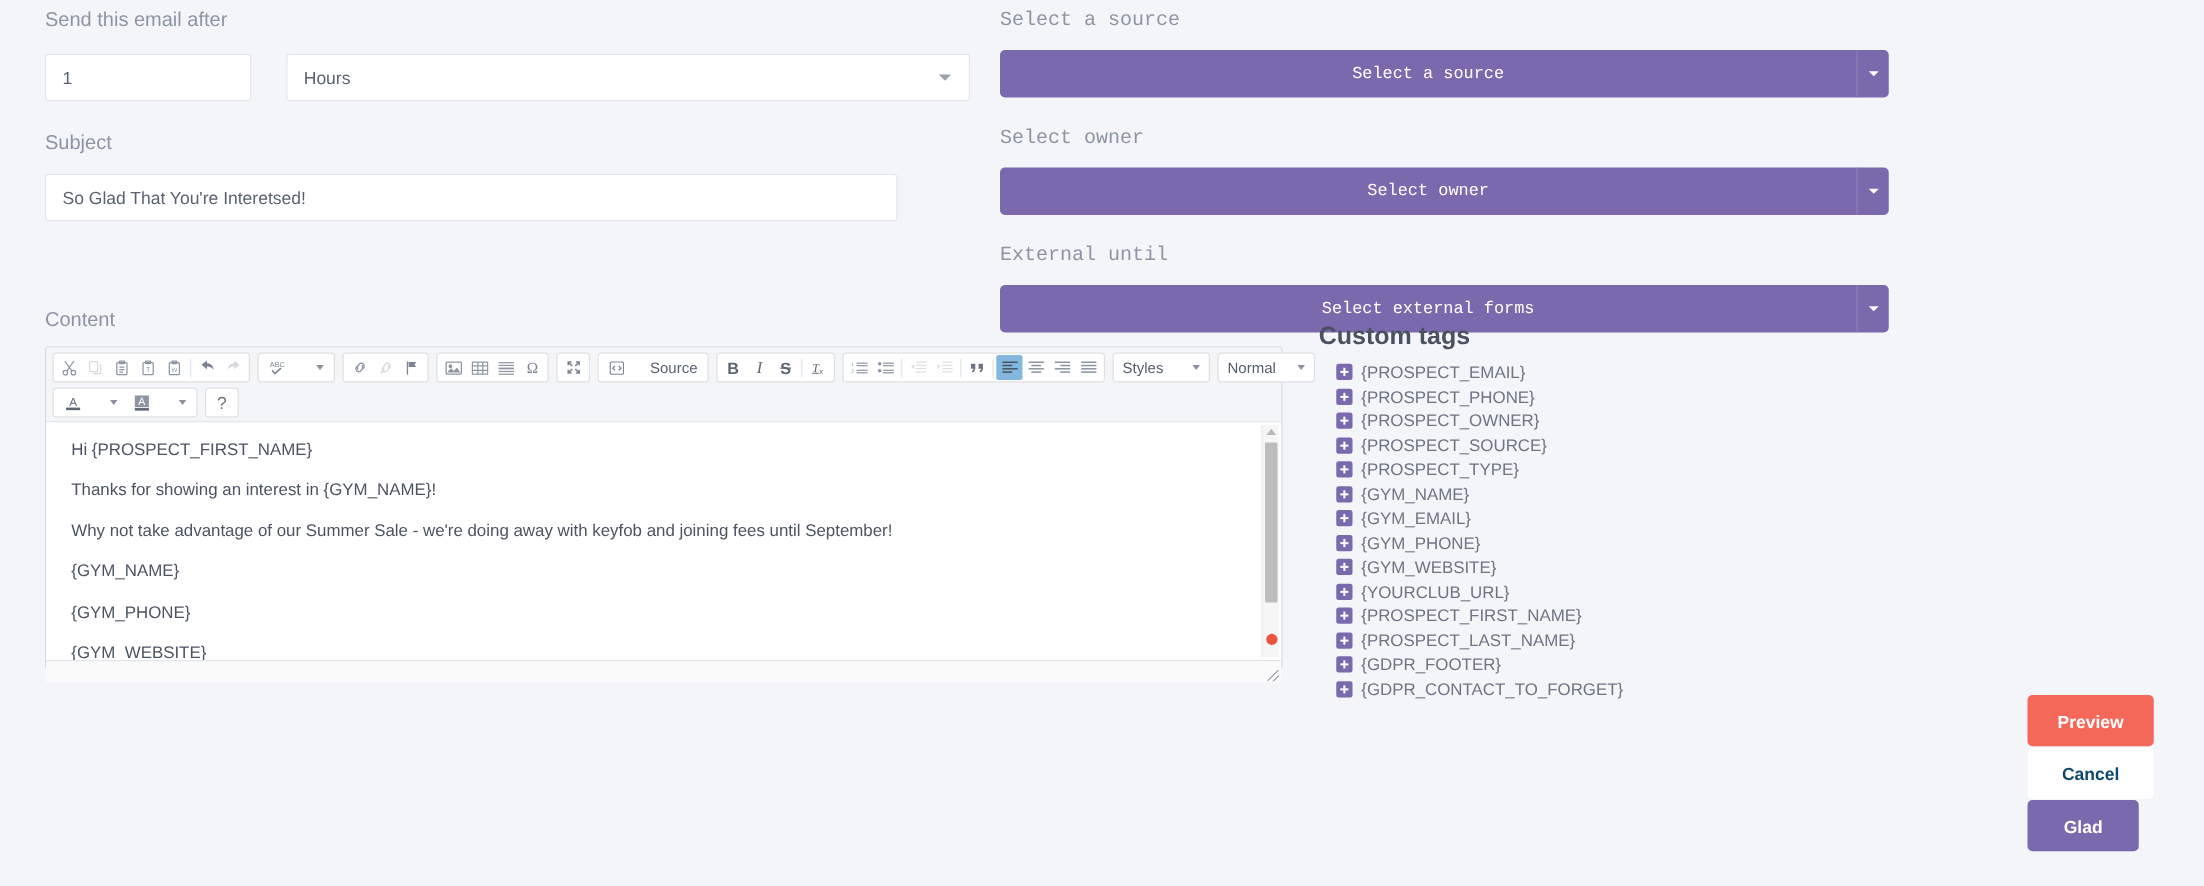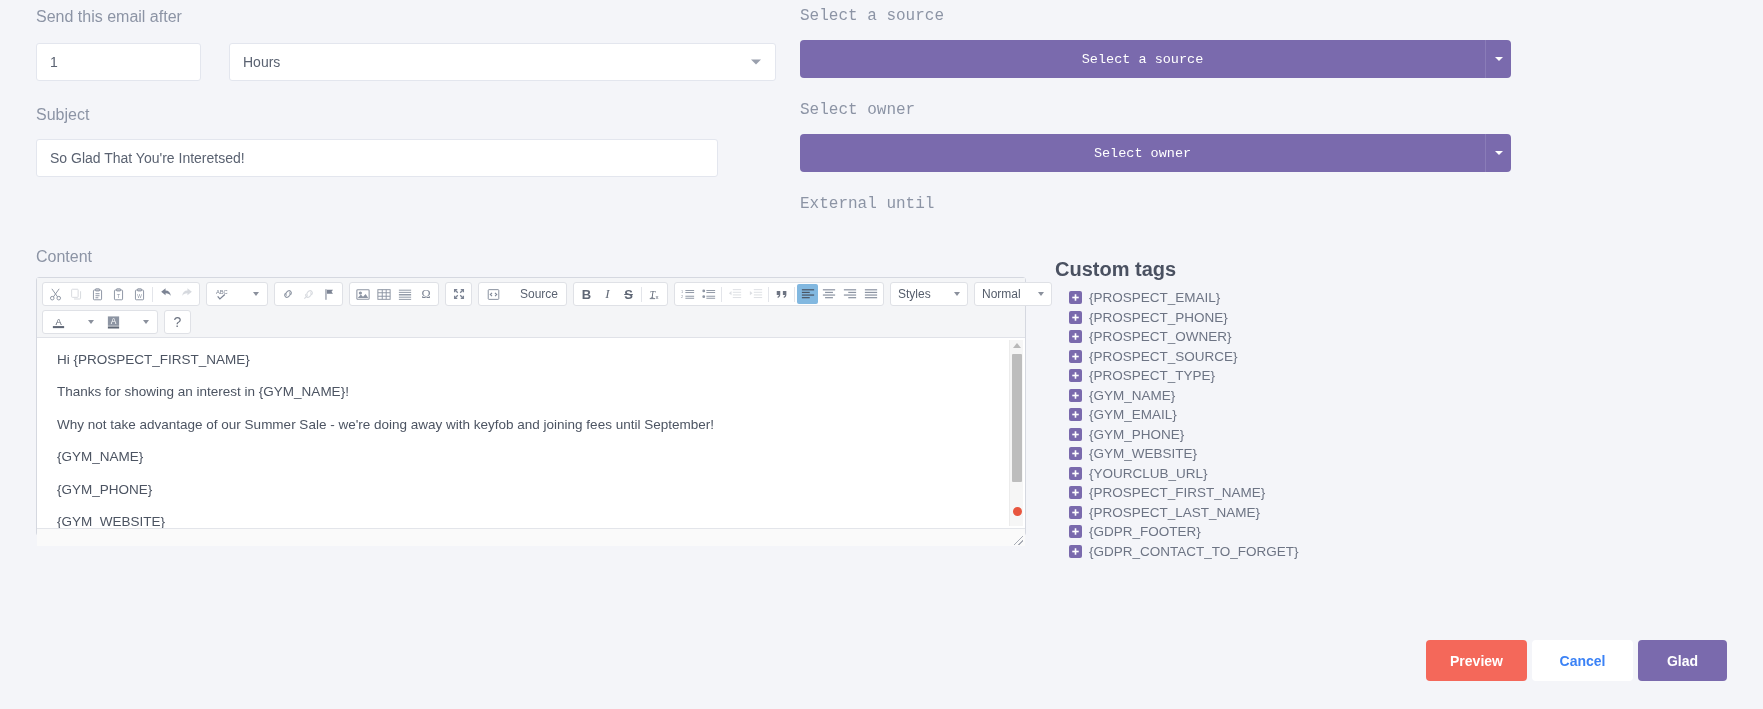--- a/index.html
+++ b/index.html
@@ -187,28 +187,28 @@
   .tag-plus {
     width: 13px; height: 13px; border-radius: 2px;
     background: #7a6aad; color: #fff;
     font-size: 12px; line-height: 11px; text-align: center;
     margin-right: 7px; font-weight: bold;
     display:flex; align-items:center; justify-content:center;
   }
   .tag-plus svg { display:block; }
 
   
-  .footer { position: absolute; right: 36px; bottom: 28px; display: flex; gap: 1px; }
+  .footer { position: absolute; right: 36px; bottom: 28px; display: flex; gap: 1px; flex-direction: column; }
   .btn {
     height: 41px; border-radius: 4px;
     display: flex; align-items: center; justify-content: center;
     font-size: 14px; font-weight: bold;
   }
   .btn-preview { width: 101px; background: #f4685a; color: #fff; margin-right: 4px; }
-  .btn-cancel { width: 101px; background: #ffffff; color: #3b82f6; margin-right: 4px; }
+  .btn-cancel { width: 101px; background: #ffffff; color: #0c4a6e; margin-right: 4px; }
   .btn-save { width: 89px; background: #7a6aad; color: #fff; }
 </style>
 </head>
 <body>
 
 <div class="page">
 
   <div class="left-col">
     <span class="field-label">Send this email after</span>
     <div class="row-after">
@@ -239,20 +239,26 @@
       <div class="purple-select">
         <div class="purple-main">Select owner</div>
         <div class="purple-arrow">
             <i></i>
           </div>
       </div>
     </div>
 
     <div class="purple-group">
       <span class="field-label purple-label">External until</span>
+      <div class="purple-select">
+        <div class="purple-main">Select external forms</div>
+        <div class="purple-arrow">
+            <i></i>
+          </div>
+      </div>
     </div>
 
   </div>
 
   <span class="field-label content-label">Content</span>
 
   <div class="editor-wrap">
 
     <div class="toolbar">
 

